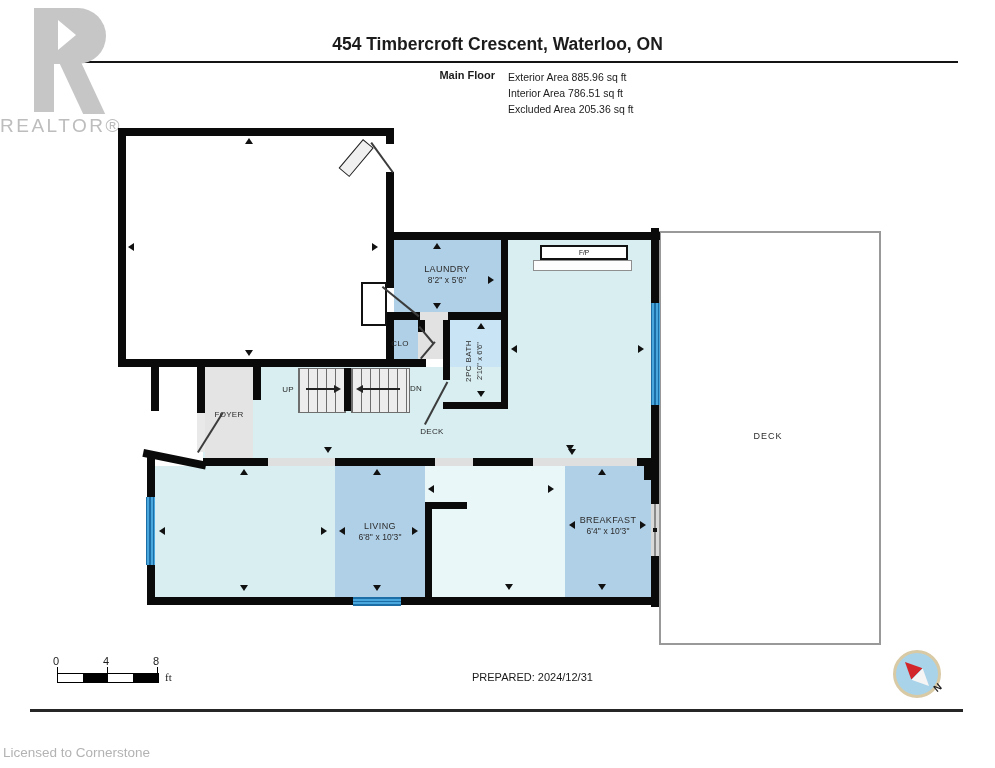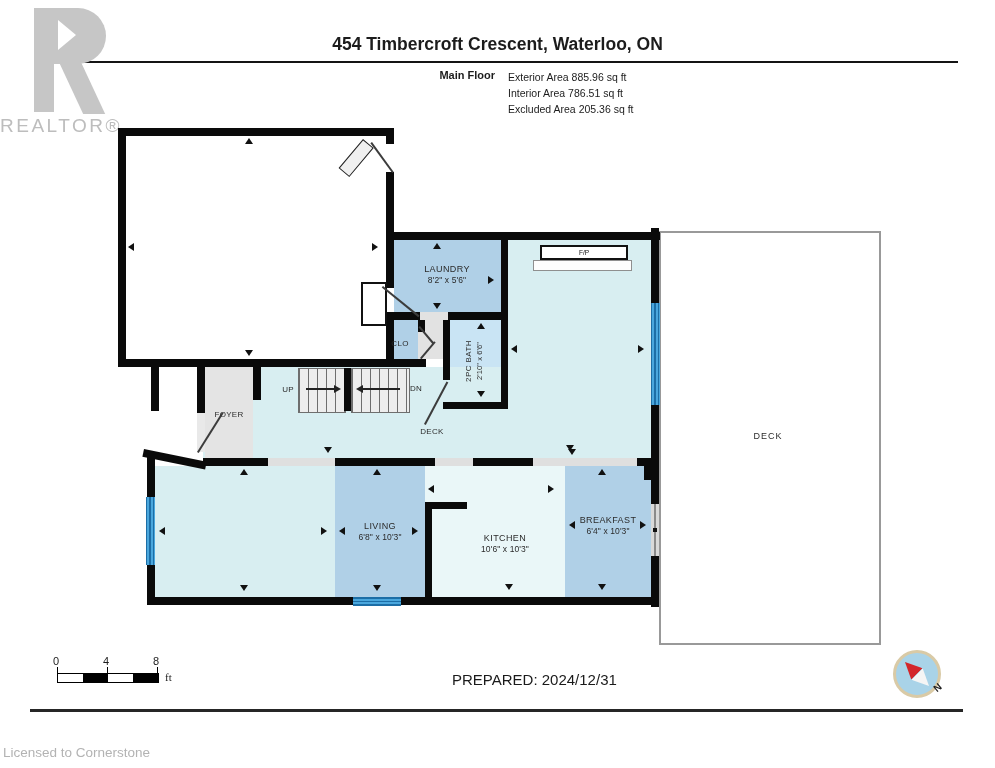--- a/index.html
+++ b/index.html
@@ -143,24 +143,20 @@
     </div>
   </div>
   <div class="lbl small" style="left:199px;top:409px;width:60px;">FOYER</div>
   <div class="lbl small" style="left:402px;top:426px;width:60px;">DECK</div>
   <div class="lbl small" style="left:258px;top:384px;width:36px;text-align:right;">UP</div>
   <div class="lbl small" style="left:410px;top:383px;width:30px;text-align:left;">DN</div>
   <div class="lbl" style="left:330px;top:521px;width:100px;">
     <div>LIVING</div>
     <div class="dims">6'8" x 10'3"</div>
   </div>
-  <div class="lbl" style="left:435px;top:533px;width:140px;">
-    <div>KITCHEN</div>
-    <div class="dims">10'6" x 10'3"</div>
-  </div>
   <div class="lbl" style="left:558px;top:515px;width:100px;">
     <div>BREAKFAST</div>
     <div class="dims">6'4" x 10'3"</div>
   </div>
   <div class="lbl" style="left:718px;top:431px;width:100px;letter-spacing:1px;">DECK</div>
 
   <div class="tri tri-up" style="left:245px;top:138px;"></div>
   <div class="tri tri-down" style="left:245px;top:350px;"></div>
   <div class="tri tri-left" style="left:128px;top:243px;"></div>
   <div class="tri tri-right" style="left:372px;top:243px;"></div>
@@ -199,21 +195,21 @@
     <div class="abs" style="left:157px;top:667px;width:1px;height:6px;background:#000;"></div>
     <div class="abs" style="left:57px;top:673px;width:100px;height:8px;border:1.5px solid #000;display:flex;">
       <div style="width:25px;background:#fff;"></div>
       <div style="width:25px;background:#000;"></div>
       <div style="width:25px;background:#fff;"></div>
       <div style="width:25px;background:#000;"></div>
     </div>
     <div class="abs" style="left:165px;top:671px;font-size:11px;font-family:Liberation Serif, serif;">ft</div>
   </div>
 
-  <div class="abs" style="left:452px;top:671px;font-size:15px;color:#1a1a1a;">PREPARED: 2024/12/31</div>
+  <div class="abs" style="left:472px;top:671px;font-size:11px;color:#1a1a1a;">PREPARED: 2024/12/31</div>
 
   <div class="abs" style="left:893px;top:650px;width:52px;height:52px;">
     <div class="abs" style="left:0;top:0;width:42px;height:42px;border-radius:50%;background:#a9d3e8;border:3px solid #d9caa6;"></div>
     <div class="abs" style="left:3px;top:3px;width:42px;height:42px;transform:rotate(135deg);">
       <div class="abs" style="left:13px;top:4px;width:16px;height:17px;background:#f5f5f5;clip-path:polygon(50% 0,100% 100%,0 100%);border:0;"></div>
       <div class="abs" style="left:13px;top:21px;width:16px;height:17px;background:#d3262b;clip-path:polygon(0 0,100% 0,50% 100%);"></div>
     </div>
     <div class="abs" style="left:41px;top:32px;font-size:10px;font-weight:bold;color:#222;transform:rotate(-40deg);">N</div>
   </div>
 

